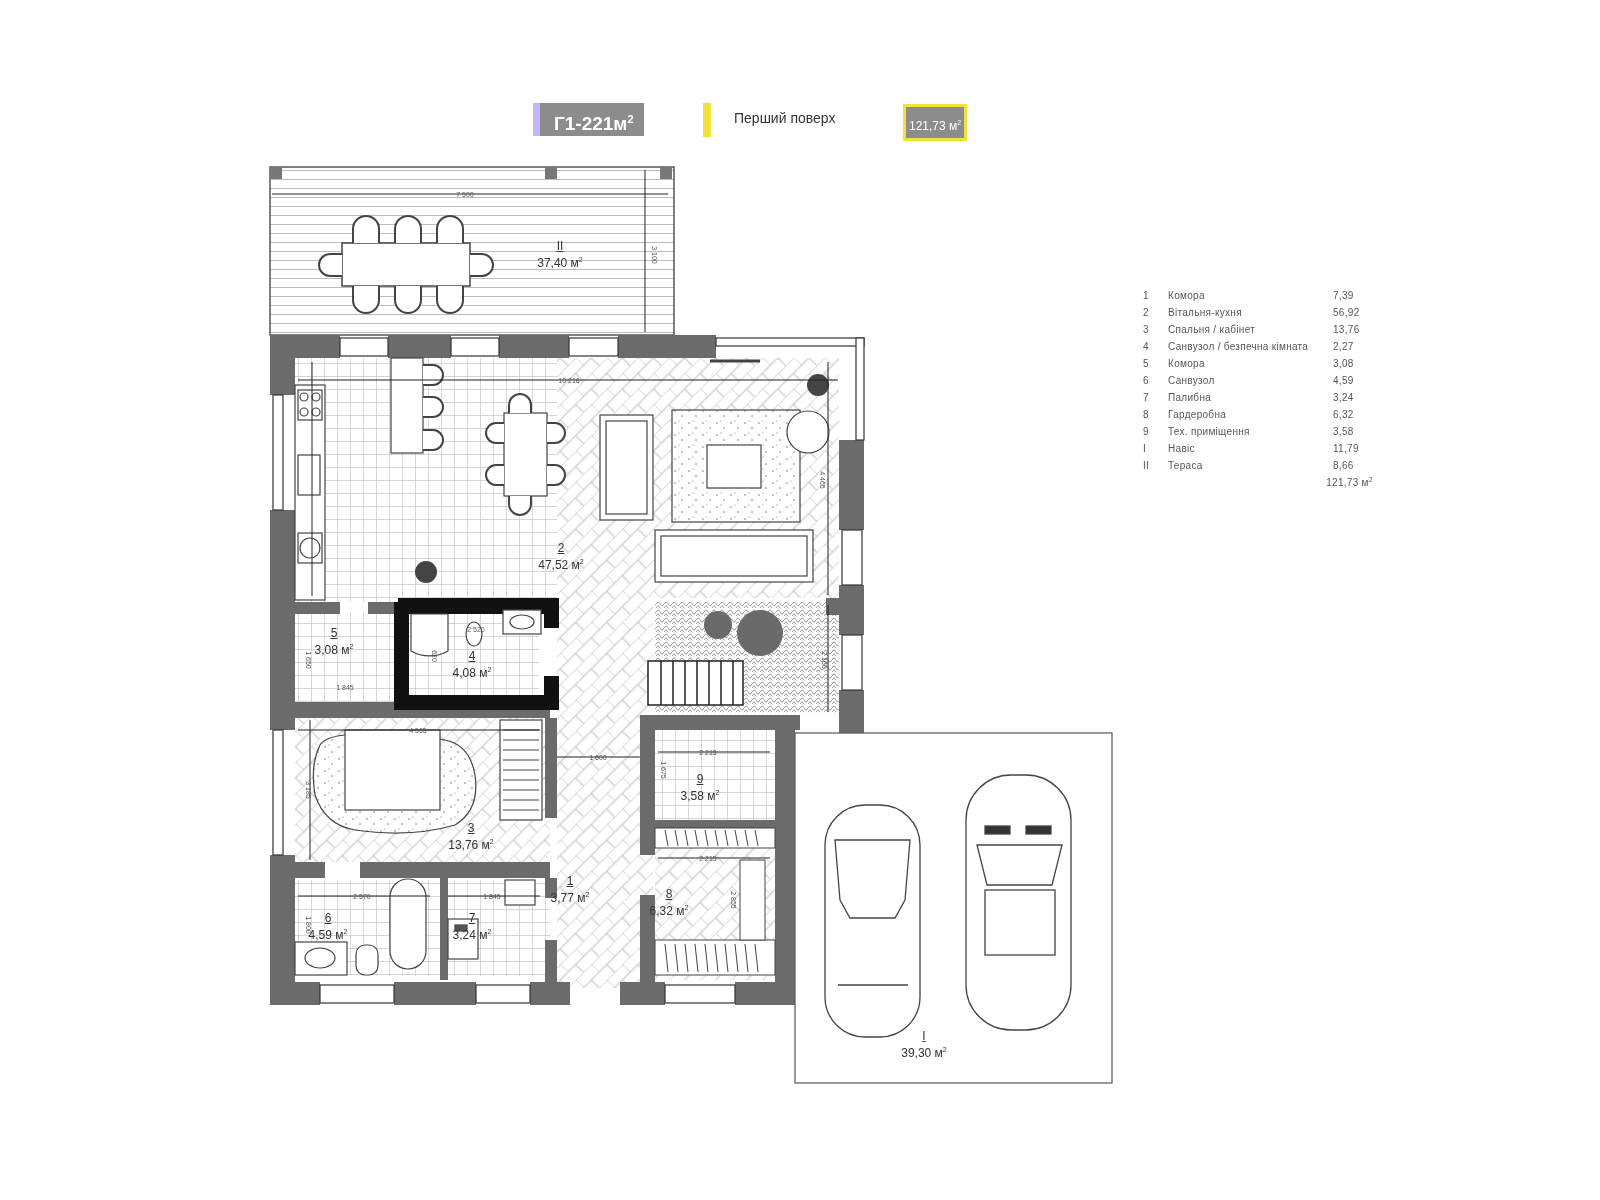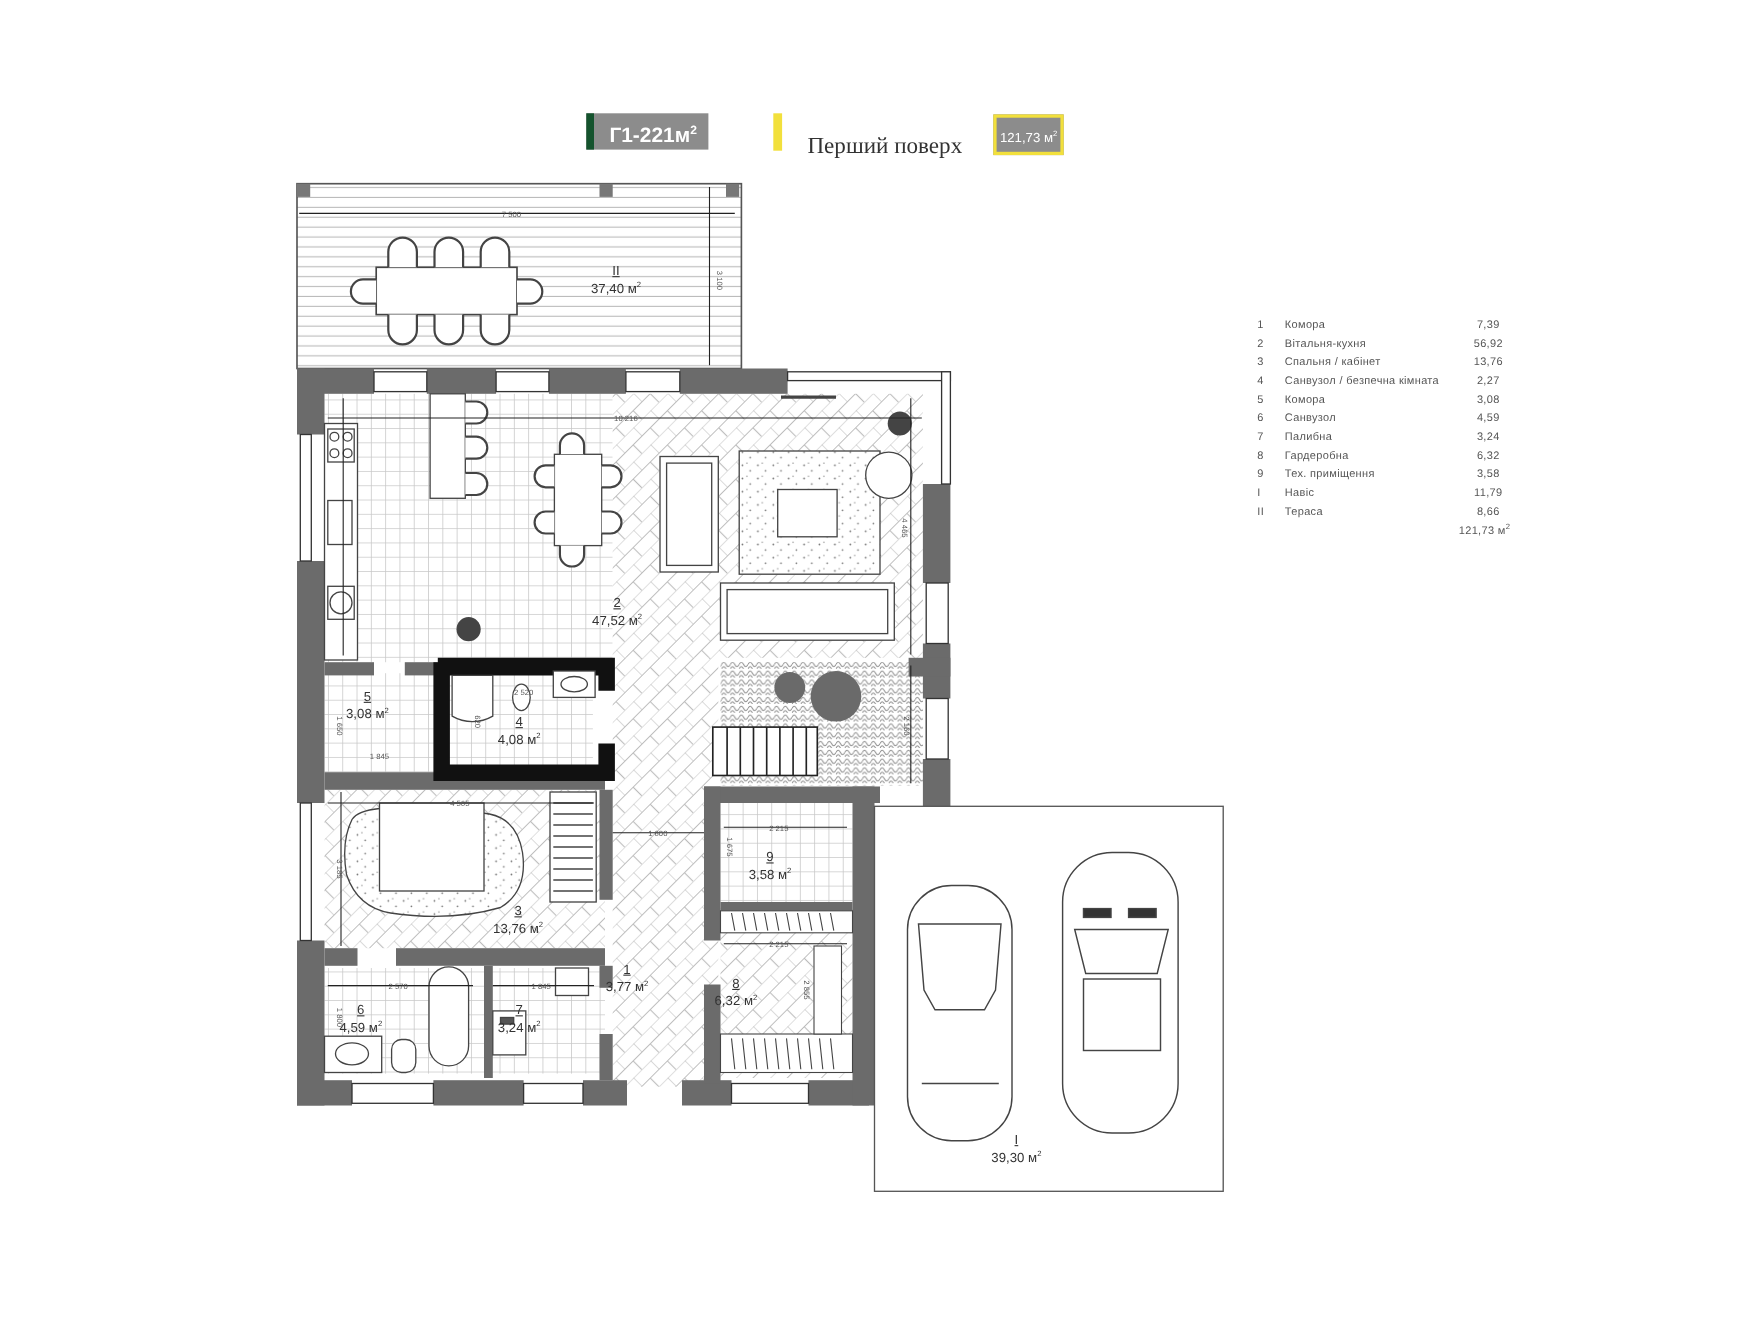--- a/index.html
+++ b/index.html
@@ -1,29 +1,29 @@
 <!DOCTYPE html>
 <html><head>
 <meta charset="utf-8">
 <style>
   html,body{margin:0;padding:0;background:#fff;}
   body{width:1600px;height:1200px;position:relative;overflow:hidden;font-family:"Liberation Sans",sans-serif;color:#333;}
   
-  .hdr-badge{position:absolute;left:533px;top:103px;height:33px;background:#8c8c8c;color:#fff;font-weight:bold;font-size:19px;line-height:33px;padding:0 10px 0 14px;border-left:7px solid #14532d;}
+  .hdr-badge{position:absolute;left:533px;top:103px;height:33px;background:#8c8c8c;color:#fff;font-weight:bold;font-size:19px;line-height:33px;padding:0 10px 0 14px;border-left:7px solid #c4b5fd;}
   .hdr-badge sup{font-size:11px;}
   .hdr-bar{position:absolute;left:703px;top:103px;width:8px;height:34px;background:#f2e03c;}
-  .hdr-title{position:absolute;left:734px;top:120px;font-size:21px;color:#333;font-family:Liberation Serif, serif;}
+  .hdr-title{position:absolute;left:734px;top:110px;font-size:14px;color:#333;}
   .hdr-area{position:absolute;left:903px;top:104px;height:31px;background:#8c8c8c;color:#fff;font-size:12px;line-height:31px;padding:0 3px;border:3px solid #f2e03c;border-right-width:3px;}
   .hdr-area sup{font-size:7px;}
   
   .legend{position:absolute;left:1143px;top:287px;width:230px;font-size:10px;color:#555;letter-spacing:0.3px;}
   .lg-row{display:flex;align-items:center;min-height:17px;}
   .lg-num{width:25px;}
   .lg-name{flex:1;line-height:10px;}
-  .lg-val{width:40px;text-align:center;}
+  .lg-val{width:40px;text-align:left;}
   .lg-total{text-align:right;margin-top:2px;}
   .lg-total sup{font-size:7px;}
   
   .plan{position:absolute;left:0;top:0;width:1600px;height:1200px;}
   .room-label{position:absolute;font-size:12px;color:#333;text-align:center;line-height:13px;white-space:nowrap;}
   .room-label .num{display:block;text-decoration:underline;}
   .room-label sup{font-size:7px;}
 </style>
 </head>
 <body>

